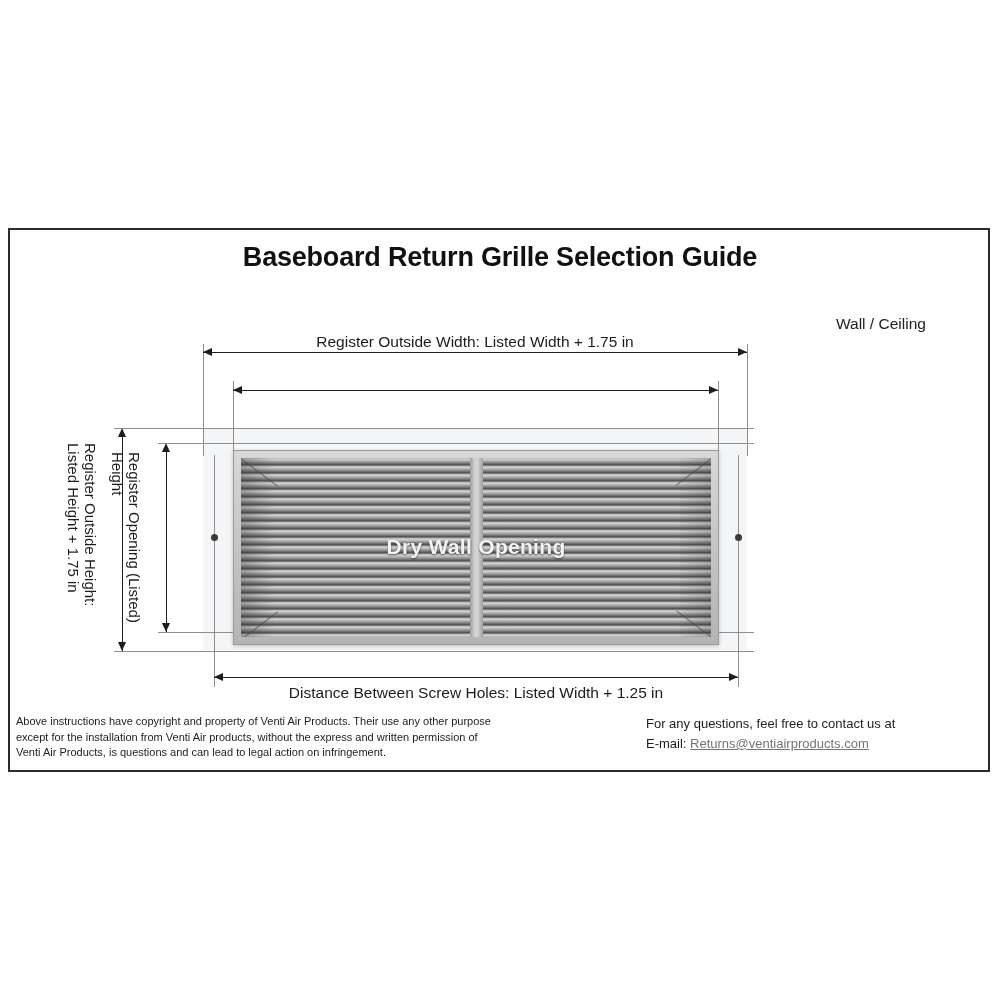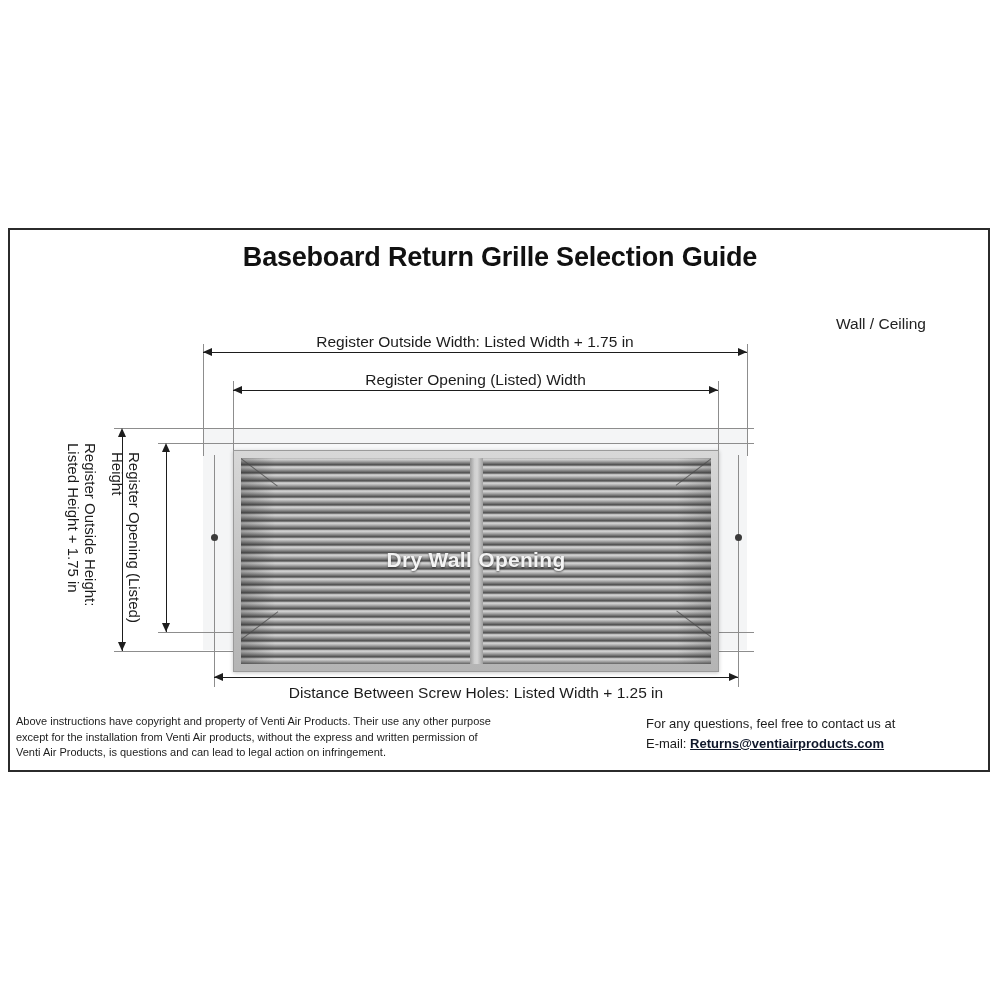--- a/index.html
+++ b/index.html
@@ -88,21 +88,21 @@
     position:absolute;
     width:7px;height:7px;
     background:#3a3a3a;
     border-radius:50%;
   }
 
   
   .grille{
     position:absolute;
     left:233px; top:450px;
-    width:486px; height:222px;
+    width:486px; height:195px;
     background:linear-gradient(180deg,#d8d8d8 0%,#c4c4c4 50%,#b4b4b4 100%);
     box-shadow:0 1px 4px rgba(0,0,0,0.22);
     box-sizing:border-box;
     border:1px solid #9a9a9a;
   }
   .grille-inner{
     position:absolute;
     left:7px; top:7px; right:7px; bottom:7px;
     overflow:hidden;
     background:#9c9c9c;
@@ -164,23 +164,22 @@
   }
   .footer-right{
     position:absolute;
     left:646px; top:714px;
     width:340px;
     font-size:13px;
     line-height:1.52;
     color:#1d1d1d;
   }
   .mail-link{
-    color:#0f172a;
+    color:#737373;
     text-decoration:underline;
-    font-weight:bold;
   }
 </style>
 </head>
 <body>
 
 <div id="stage">
 
   <div class="frame"></div>
 
   <div class="title">Baseboard Return Grille Selection Guide</div>
@@ -203,21 +202,20 @@
   <div class="ext-line-h" style="left:158px;top:632px;width:596px;"></div>
 
   <div class="ext-line" style="left:214px;top:455px;height:232px;"></div>
   <div class="ext-line" style="left:738px;top:455px;height:232px;"></div>
 
   <div class="dim-text" style="left:203px;top:333px;width:544px;">Register Outside Width: Listed Width + 1.75 in</div>
   <div class="dim-line" style="left:203px;top:352px;width:544px;"></div>
   <div class="arrow arrow-l" style="left:203px;top:348px;"></div>
   <div class="arrow arrow-r" style="left:738px;top:348px;"></div>
 
-  <div class="dim-text" style="left:233px;top:371px;width:485px;">Register Opening (Listed) Width</div>
   <div class="dim-line" style="left:233px;top:390px;width:485px;"></div>
   <div class="arrow arrow-l" style="left:233px;top:386px;"></div>
   <div class="arrow arrow-r" style="left:709px;top:386px;"></div>
 
   <div class="dim-vline" style="left:122px;top:430px;height:221px;"></div>
   <div class="arrow arrow-u" style="left:118px;top:428px;"></div>
   <div class="arrow arrow-d" style="left:118px;top:642px;"></div>
   <div class="dim-text-v two" style="left:98px;top:443px;">
     <div>Register Outside Height:</div>
     <div>Listed Height + 1.75 in</div>

